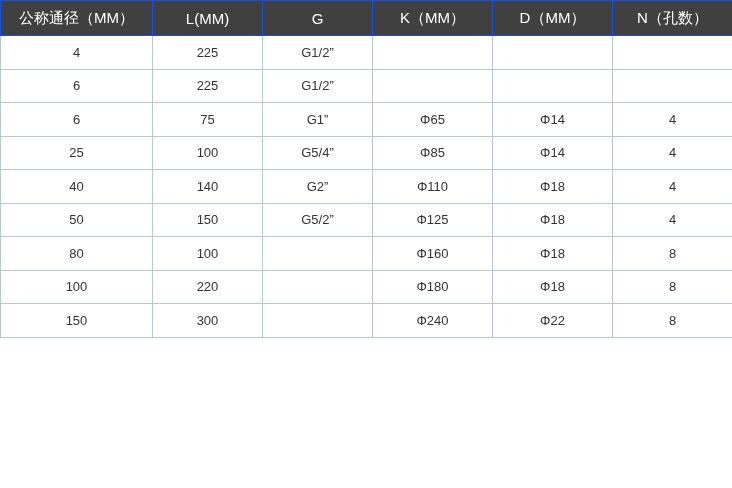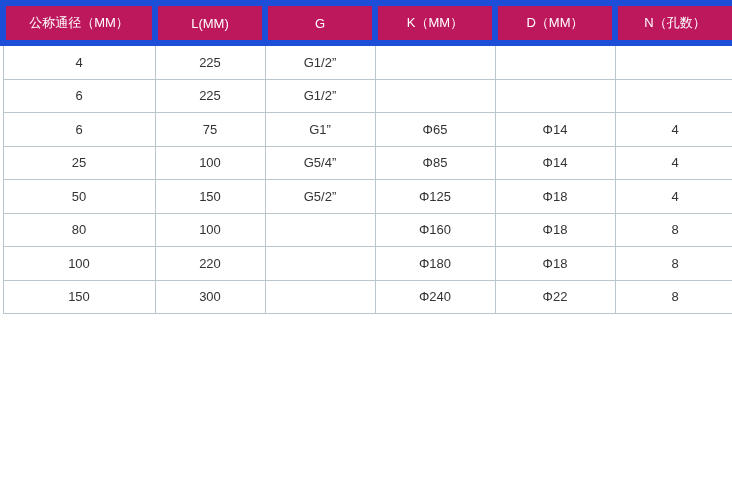--- a/index.html
+++ b/index.html
@@ -23,26 +23,26 @@
     text-align: center;
     vertical-align: middle;
     font-size: 13px;
     color: #333333;
     height: 32.5px;
     padding: 0;
     overflow: hidden;
     white-space: nowrap;
   }
   #spec-table thead th {
-    background: #be185d;
+    background: #404040;
     color: #ffffff;
     font-weight: normal;
-    font-size: 13px;
+    font-size: 15px;
     height: 34px;
-    border: 6px solid #1d4ed8;
+    border: 1px solid #1d4ed8;
   }
   #spec-table tbody td {
     background: #ffffff;
   }
   col.c0 { width: 152px; }
   col.c1 { width: 110px; }
   col.c2 { width: 110px; }
   col.c3 { width: 120px; }
   col.c4 { width: 120px; }
   col.c5 { width: 120px; }
@@ -96,20 +96,28 @@
       </tr>
       <tr>
         <td>25</td>
         <td>100</td>
         <td>G5/4”</td>
         <td>Φ85</td>
         <td>Φ14</td>
         <td>4</td>
       </tr>
       <tr>
+        <td>40</td>
+        <td>140</td>
+        <td>G2”</td>
+        <td>Φ110</td>
+        <td>Φ18</td>
+        <td>4</td>
+      </tr>
+      <tr>
         <td>50</td>
         <td>150</td>
         <td>G5/2”</td>
         <td>Φ125</td>
         <td>Φ18</td>
         <td>4</td>
       </tr>
       <tr>
         <td>80</td>
         <td>100</td>

